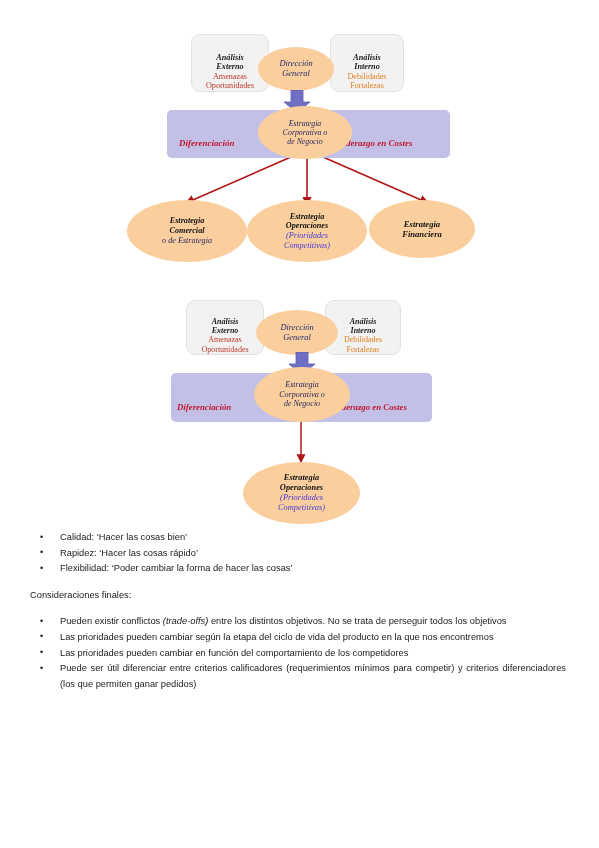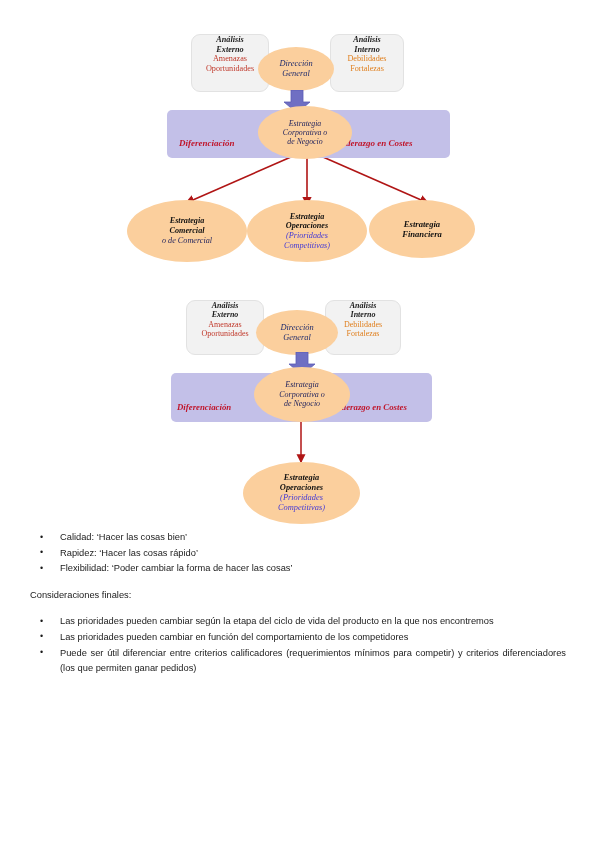--- a/index.html
+++ b/index.html
@@ -27,21 +27,21 @@
   }
   .swot-box {
     position: absolute;
     background: #f2f2f2;
     border: 1px solid #e2e2e2;
     border-radius: 9px;
     box-sizing: border-box;
     display: flex;
     flex-direction: column;
     align-items: center;
-    justify-content: flex-start;
+    justify-content: flex-end;
     font-family: "Liberation Serif", serif;
     line-height: 1.16;
     text-align: center;
   }
   .swot-box .hd {
     color: #1a1a1a;
     font-weight: bold;
     font-style: italic;
   }
   .swot-box .it {
@@ -171,21 +171,21 @@
 
     <div class="ellipse" style="left:258px; top:106px; width:94px; height:53px; font-size:7.8px;">
       <div class="dkbl">Estrategia</div>
       <div class="dkbl">Corporativa o</div>
       <div class="dkbl">de Negocio</div>
     </div>
 
     <div class="ellipse" style="left:127px; top:200px; width:120px; height:62px; font-size:8.2px;">
       <div class="blk">Estrategia</div>
       <div class="blk">Comercial</div>
-      <div class="dkbl">o de Comercial</div>
+      <div class="dkbl">o de Estrategia</div>
     </div>
 
     <div class="ellipse" style="left:247px; top:200px; width:120px; height:62px; font-size:8.2px;">
       <div class="blk">Estrategia</div>
       <div class="blk">Operaciones</div>
       <div class="blue">(Prioridades</div>
       <div class="blue">Competitivas)</div>
     </div>
 
     <div class="ellipse" style="left:369px; top:200px; width:106px; height:58px; font-size:8.6px;">
@@ -254,19 +254,20 @@
       <li>Flexibilidad: ‘Poder cambiar la forma de hacer las cosas’</li>
     </ul>
 
     <div class="spacer-sm"></div>
 
     <p class="lead">Consideraciones finales:</p>
 
     <div class="spacer-sm"></div>
 
     <ul class="bullets">
+      <li><span>Pueden existir conflictos </span><em class="ital">(trade-offs)</em><span> entre los distintos objetivos. No se trata de perseguir todos los objetivos</span></li>
       <li><span>Las prioridades pueden cambiar según la etapa del ciclo de vida del producto en la que nos encontremos</span></li>
       <li><span>Las prioridades pueden cambiar en función del comportamiento de los competidores</span></li>
       <li style="text-align:justify; padding-right:4px;"><span>Puede ser útil diferenciar entre criterios calificadores (requerimientos mínimos para competir) y criterios diferenciadores (los que permiten ganar pedidos)</span></li>
     </ul>
   </div>
 
 </div>
 
 </body></html>

